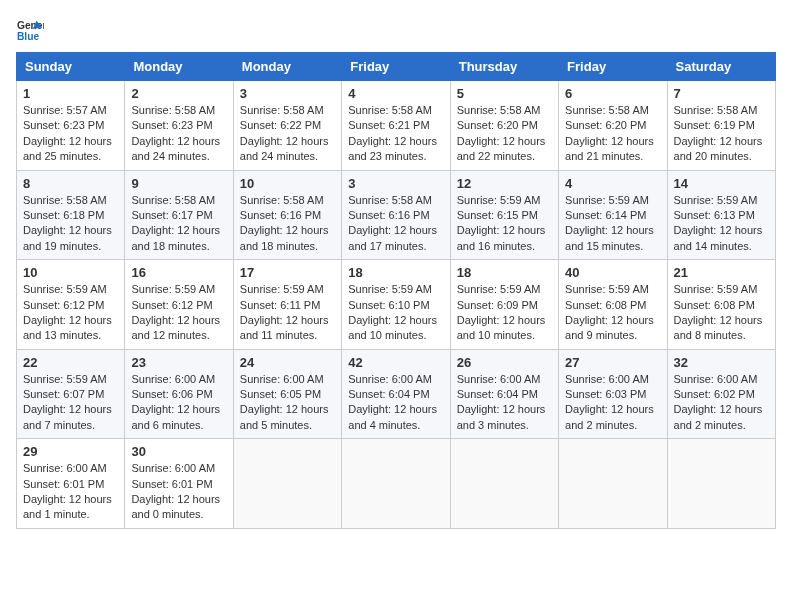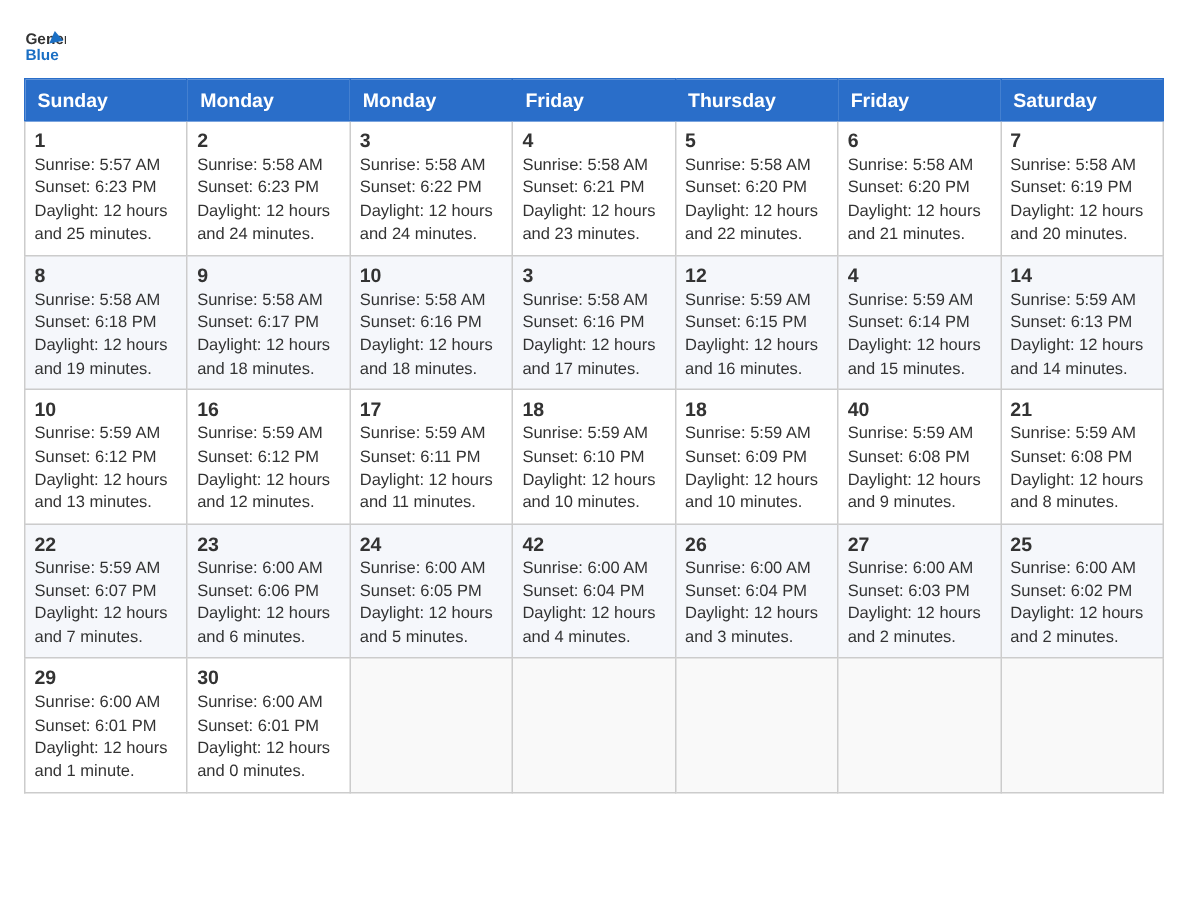--- a/index.html
+++ b/index.html
@@ -298,21 +298,21 @@
 and 3 minutes.</div>
         </td>
         <td>
           <span class="day-num">27</span>
           <div class="day-info" style="white-space: pre-line;">Sunrise: 6:00 AM
 Sunset: 6:03 PM
 Daylight: 12 hours
 and 2 minutes.</div>
         </td>
         <td>
-          <span class="day-num">25</span>
+          <span class="day-num">32</span>
           <div class="day-info" style="white-space: pre-line;">Sunrise: 6:00 AM
 Sunset: 6:02 PM
 Daylight: 12 hours
 and 2 minutes.</div>
         </td>
       </tr>
       <tr>
         <td>
           <span class="day-num">29</span>
           <div class="day-info" style="white-space: pre-line;">Sunrise: 6:00 AM

